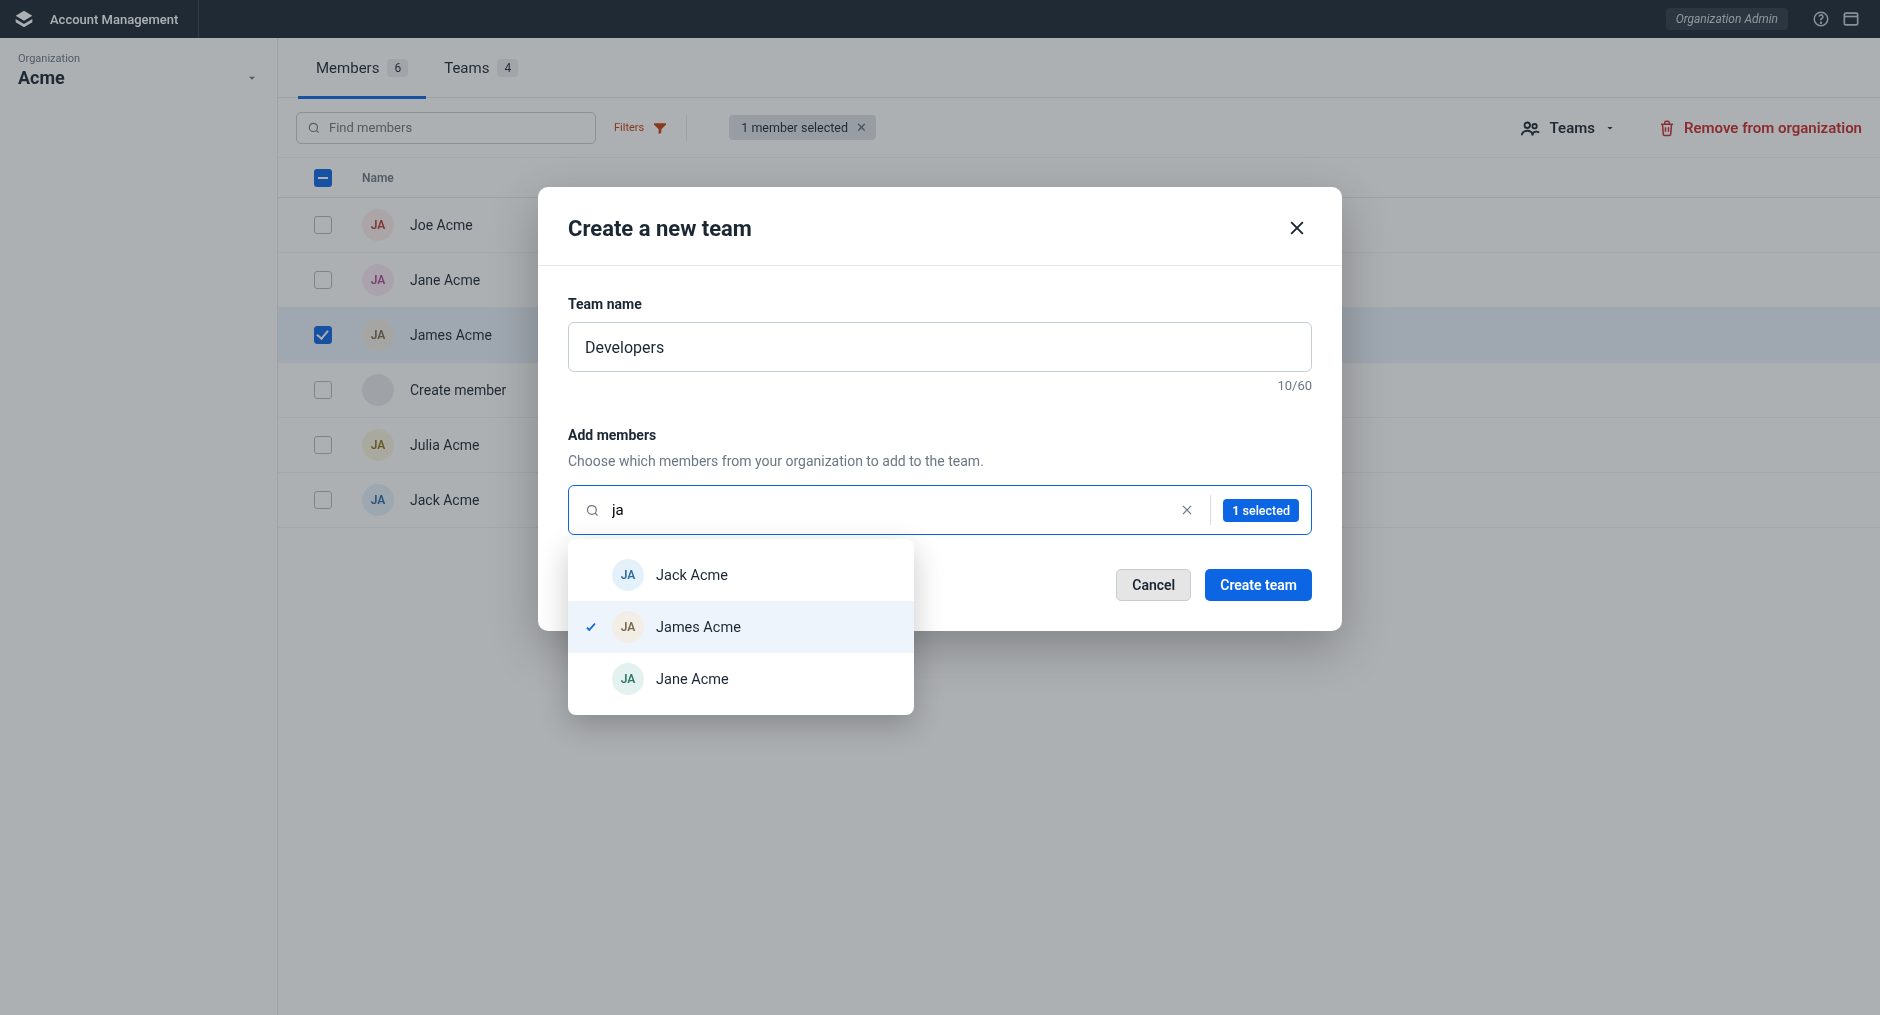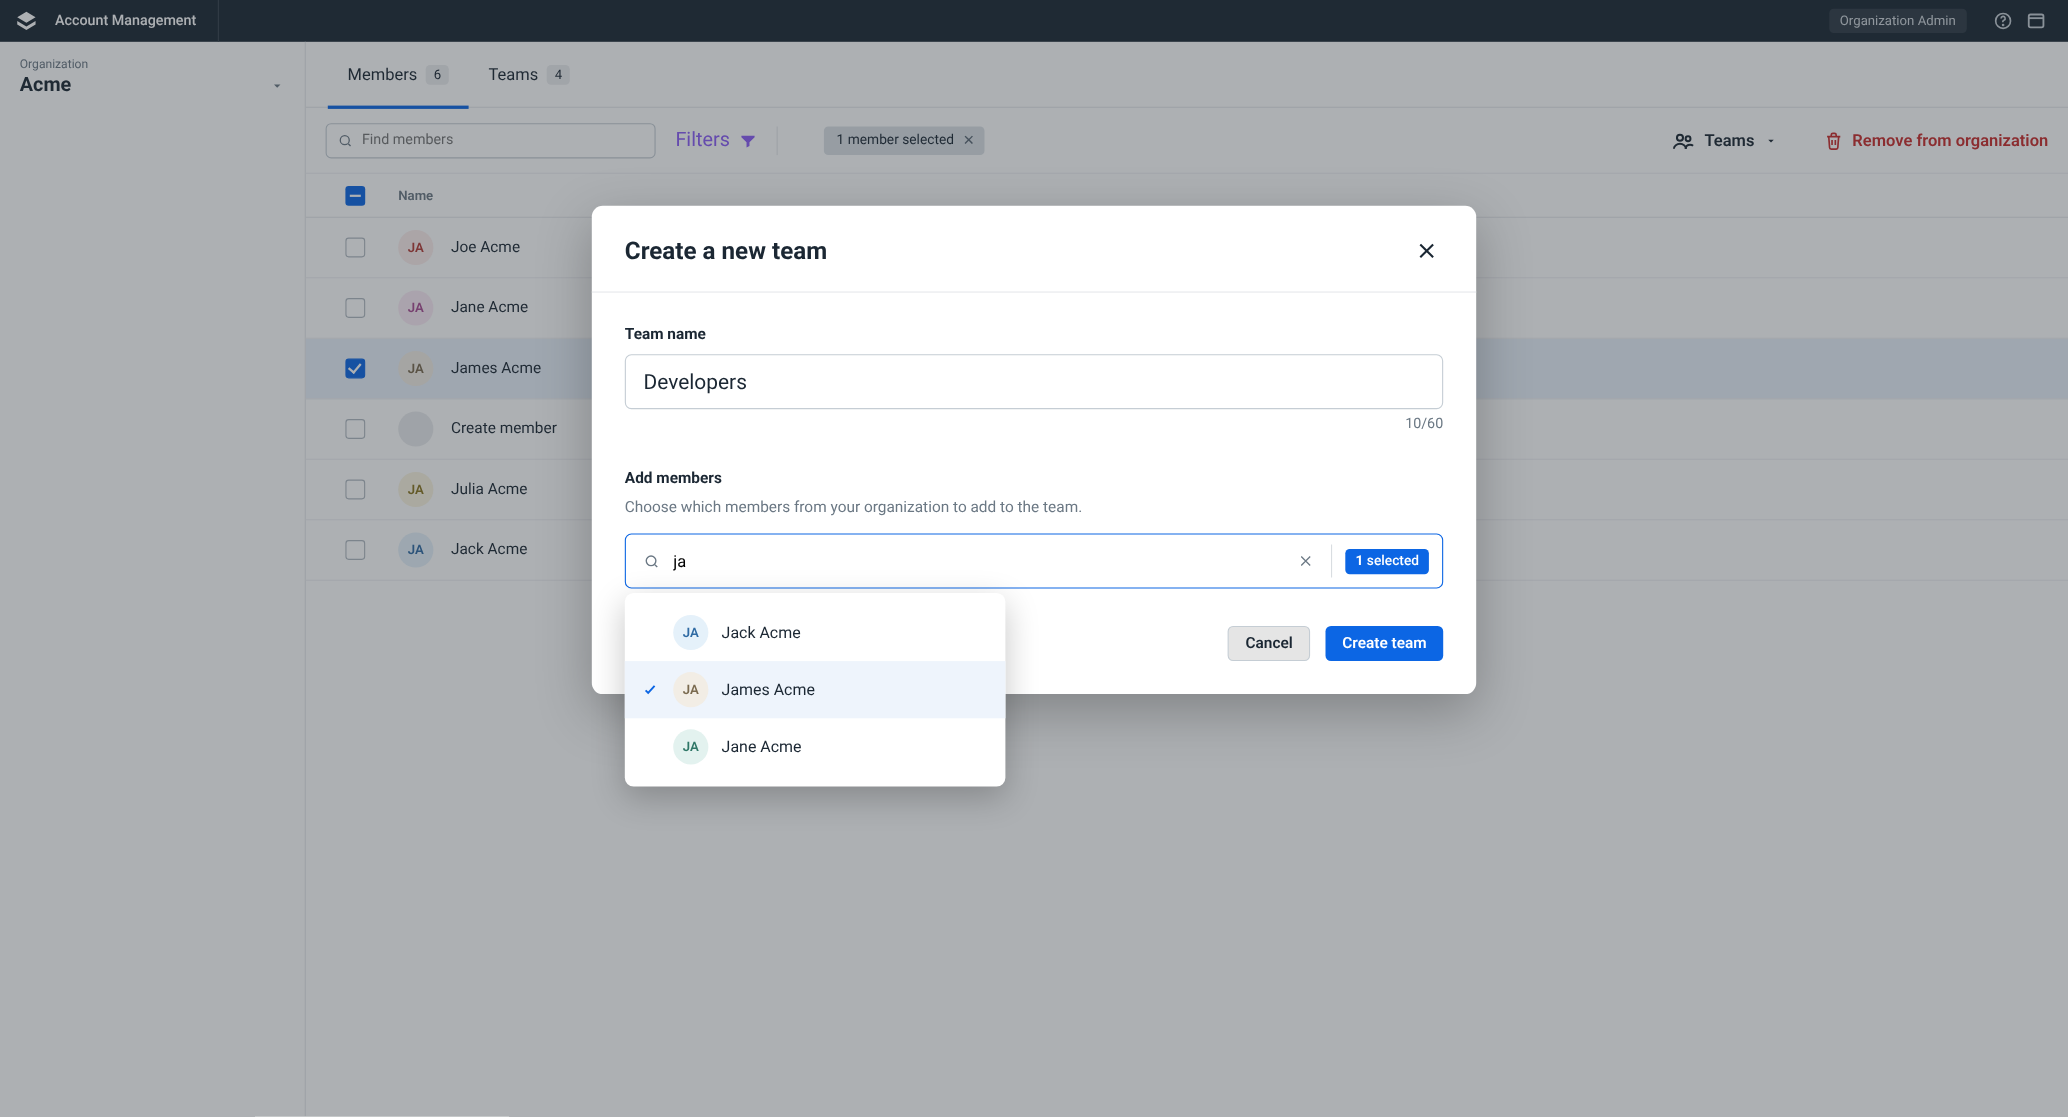--- a/index.html
+++ b/index.html
@@ -4,21 +4,21 @@
 <style>
   * { box-sizing: border-box; margin: 0; padding: 0; font-family: -apple-system, BlinkMacSystemFont, "Segoe UI", Roboto, Helvetica, Arial, sans-serif; }
   html, body { width: 1880px; height: 1015px; background: #fff; color: #1b2733; overflow: hidden; }
 
   
   .topbar { height: 38px; background: #1b2733; color: #fff; display: flex; align-items: center; padding: 0 14px; }
   .topbar .logo { width: 20px; height: 20px; margin-right: 16px; display: flex; align-items: center; justify-content: center; }
   .topbar .title { font-size: 13px; font-weight: 500; color: #fff; flex: 0 0 auto; }
   .topbar .vdiv { width: 1px; height: 38px; background: #3a4550; margin: 0 20px; }
   .topbar .spacer { flex: 1; }
-  .topbar .badge-org { background: #2f3b46; border-radius: 4px; padding: 4px 10px; font-size: 12px; color: #d0d6db; margin-right: 18px; }
+  .topbar .badge-org { background: #2f3b46; border-radius: 4px; padding: 4px 10px; font-size: 12px; color: #d0d6db; margin-right: 18px; font-style: italic; }
   .topbar .icon-btn { width: 30px; height: 30px; display: flex; align-items: center; justify-content: center; color: #c5cdd4; }
 
   
   .shell { display: flex; height: calc(1015px - 38px); }
   .sidebar { width: 278px; border-right: 1px solid #e6e8eb; padding: 14px 18px; }
   .sidebar .orglabel { font-size: 11px; color: #6b7884; }
   .sidebar .orgrow { display: flex; align-items: center; justify-content: space-between; margin-top: 2px; }
   .sidebar .orgname { font-size: 18px; font-weight: 700; color: #1b2733; }
   .sidebar .orgchev { color: #6b7884; }
 
@@ -27,21 +27,21 @@
   
   .tabs { height: 60px; border-bottom: 1px solid #e6e8eb; display: flex; align-items: center; padding: 0 20px; }
   .tab { height: 60px; display: flex; align-items: center; gap: 8px; font-size: 15px; color: #1b2733; padding: 0 18px; position: relative; }
   .tab.active::after { content: ""; position: absolute; left: 0; right: 0; bottom: -1px; height: 3px; background: #0c66e4; }
   .tab .countpill { background: #ecedef; border-radius: 4px; font-size: 12px; padding: 2px 7px; color: #1b2733; }
 
   
   .toolbar { height: 60px; display: flex; align-items: center; padding: 0 18px; gap: 18px; border-bottom: 1px solid #f0f1f3; }
   .searchbox { width: 300px; height: 32px; border: 1px solid #c5cdd4; border-radius: 5px; display: flex; align-items: center; padding: 0 10px; gap: 8px; color: #6b7884; }
   .searchbox input { border: none; outline: none; font-size: 13px; flex: 1; background: transparent; color: #1b2733; }
-  .filters-btn { display: flex; align-items: center; gap: 8px; font-size: 18px; color: #8b5cf6; }
+  .filters-btn { display: flex; align-items: center; gap: 8px; font-size: 11px; color: #c2410c; }
   .tbdiv { width: 1px; height: 26px; background: #e6e8eb; }
   .sel-chip { background: #dbe1e6; border-radius: 4px; padding: 5px 9px 5px 12px; font-size: 12.5px; color: #1b2733; display: flex; align-items: center; gap: 8px; margin-left: 24px; }
   .sel-chip .x { font-size: 13px; color: #5a6773; }
   .toolbar .spacer { flex: 1; }
   .teams-action { display: flex; align-items: center; gap: 9px; font-size: 15px; font-weight: 600; color: #1b2733; }
   .remove-action { display: flex; align-items: center; gap: 8px; font-size: 15px; font-weight: 600; color: #c82c2c; margin-left: 24px; }
 
   
   .grid { flex: 1; }
   .hrow { height: 40px; display: flex; align-items: center; padding: 0 0 0 36px; border-bottom: 1px solid #e6e8eb; font-size: 12px; color: #6b7884; font-weight: 600; }
@@ -58,21 +58,21 @@
 
   
   .overlay { position: absolute; inset: 0; background: rgba(40,48,56,0.38); display: flex; align-items: flex-start; justify-content: center; padding-top: 187px; }
   .modal { width: 804px; background: #fff; border-radius: 10px; box-shadow: 0 16px 48px rgba(0,0,0,0.25); position: relative; }
   .modal-head { padding: 26px 30px 22px 30px; display: flex; align-items: center; justify-content: space-between; }
   .modal-head h2 { font-size: 22px; font-weight: 700; }
   .modal-head .close { font-size: 22px; color: #1b2733; width: 30px; height: 30px; display: flex; align-items: center; justify-content: center; }
   .modal-hr { height: 1px; background: #e6e8eb; }
   .modal-body { padding: 30px 30px 34px 30px; }
   .field-label { font-size: 14px; font-weight: 700; margin-bottom: 10px; }
-  .field-input { width: 100%; height: 50px; border: 1px solid #c5cdd4; border-radius: 6px; padding: 0 16px; font-size: 19px; color: #1b2733; outline: none; }
+  .field-input { width: 100%; height: 50px; border: 1px solid #c5cdd4; border-radius: 6px; padding: 0 16px; font-size: 16px; color: #1b2733; outline: none; }
   .counter { text-align: right; font-size: 13px; color: #6b7884; margin-top: 6px; }
   .subheader { margin-top: 34px; }
   .subheader .hint { font-size: 14px; color: #6b7884; margin-top: 4px; }
   .member-search-wrap { margin-top: 16px; position: relative; }
   .member-search { width: 100%; height: 50px; border: 1.5px solid #0c66e4; border-radius: 6px; display: flex; align-items: center; padding: 0 12px 0 16px; gap: 12px; }
   .member-search .sicon { color: #6b7884; }
   .member-search input { flex: 1; border: none; outline: none; font-size: 15px; }
   .member-search .clear { color: #6b7884; font-size: 15px; padding: 0 4px; }
   .member-search .vdiv { width: 1px; height: 30px; background: #d9dde1; }
   .sel-pill { background: #0c66e4; color: #fff; border-radius: 4px; padding: 4px 9px; font-size: 12.5px; font-weight: 500; }

